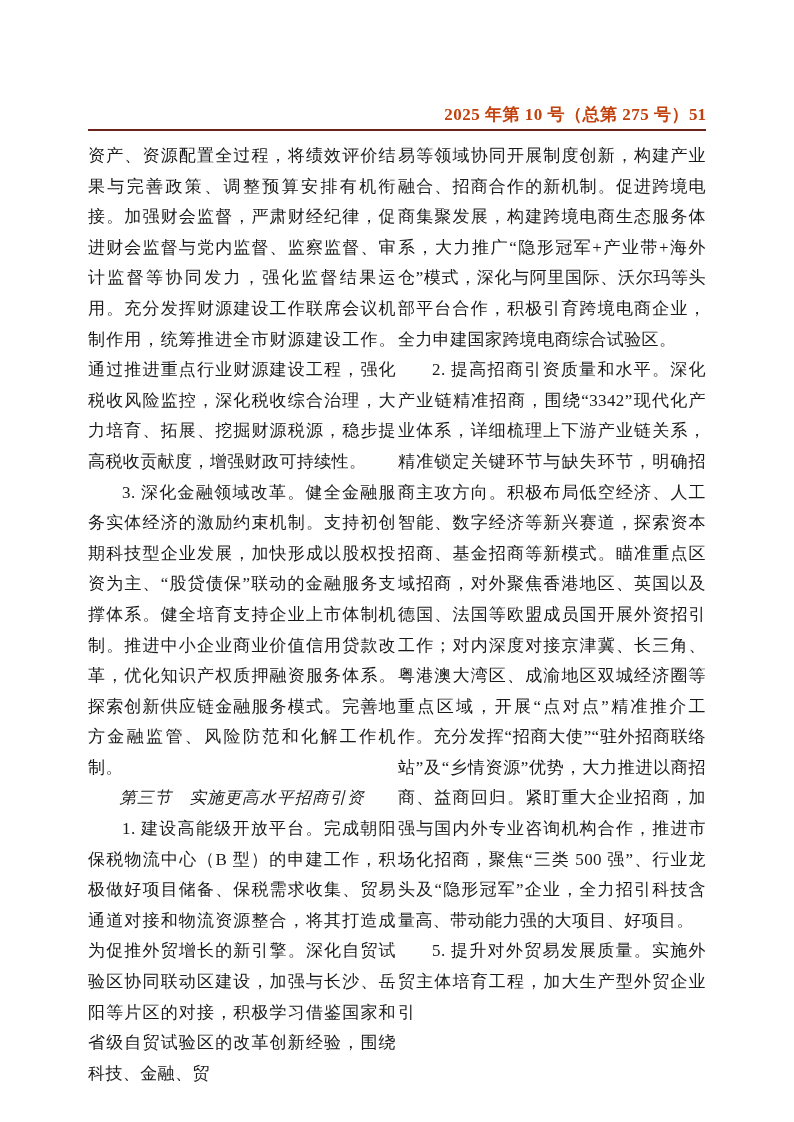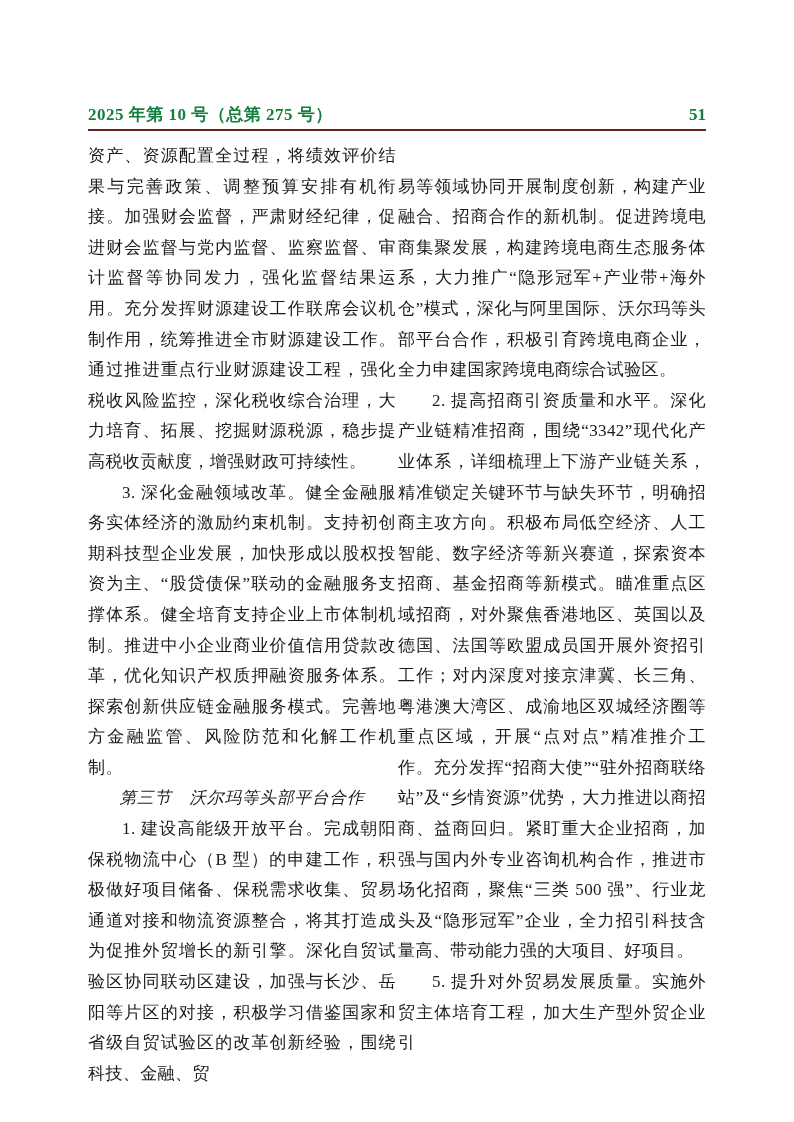--- a/index.html
+++ b/index.html
@@ -13,36 +13,35 @@
     height: 1122px;
     background: #ffffff;
     box-sizing: border-box;
     padding: 104px 88px 0 88px;
     font-family: "Liberation Serif", "DejaVu Serif", serif;
     color: #1a1a1a;
     overflow: hidden;
   }
   .header {
     display: flex;
-    justify-content: space-between;
+    justify-content: flex-end;
     align-items: flex-end;
     border-bottom: 2px solid #6b231c;
     padding-bottom: 3px;
-    color: #15803d;
+    color: #c2410c;
     font-weight: bold;
     font-size: 17px;
     line-height: 22px;
   }
   .header .issue-no { letter-spacing: 0.5px; }
   .header .page-no { font-size: 17px; }
   .columns {
     display: flex;
     gap: 2px;
     margin-top: 10px;
-    align-items: center;
   }
   .column {
     flex: 1;
     min-width: 0;
   }
   .para {
     margin: 0;
     font-size: 17px;
     line-height: 30.6px;
     text-align: justify;
@@ -64,21 +63,21 @@
 
 <div class="page">
   <div class="header">
     <span class="issue-no">2025 年第 10 号（总第 275 号）</span>
     <span class="page-no">51</span>
   </div>
   <div class="columns">
     <div class="column">
         <p class="para"><span>资产、资源配置全过程，将绩效评价结果与完善政策、调整预算安排有机衔接。加强财会监督，严肃财经纪律，促进财会监督与党内监督、监察监督、审计监督等协同发力，强化监督结果运用。充分发挥财源建设工作联席会议机制作用，统筹推进全市财源建设工作。通过推进重点行业财源建设工程，强化税收风险监控，深化税收综合治理，大力培育、拓展、挖掘财源税源，稳步提高税收贡献度，增强财政可持续性。</span></p>
         <p class="para indent"><span class="bold">3. 深化金融领域改革。</span><span>健全金融服务实体经济的激励约束机制。支持初创期科技型企业发展，加快形成以股权投资为主、“股贷债保”联动的金融服务支撑体系。健全培育支持企业上市体制机制。推进中小企业商业价值信用贷款改革，优化知识产权质押融资服务体系。探索创新供应链金融服务模式。完善地方金融监管、风险防范和化解工作机制。</span></p>
-        <p class="section-heading"><span>第三节　沃尔玛等头部平台合作</span></p>
+        <p class="section-heading"><span>第三节　实施更高水平招商引资</span></p>
         <p class="para indent"><span class="bold">1. 建设高能级开放平台。</span><span>完成朝阳保税物流中心（B 型）的申建工作，积极做好项目储备、保税需求收集、贸易通道对接和物流资源整合，将其打造成为促推外贸增长的新引擎。深化自贸试验区协同联动区建设，加强与长沙、岳阳等片区的对接，积极学习借鉴国家和省级自贸试验区的改革创新经验，围绕科技、金融、贸</span></p>
       </div>
     <div class="column">
         <p class="para"><span>易等领域协同开展制度创新，构建产业融合、招商合作的新机制。促进跨境电商集聚发展，构建跨境电商生态服务体系，大力推广“隐形冠军+产业带+海外仓”模式，深化与阿里国际、沃尔玛等头部平台合作，积极引育跨境电商企业，全力申建国家跨境电商综合试验区。</span></p>
         <p class="para indent"><span class="bold">2. 提高招商引资质量和水平。</span><span>深化产业链精准招商，围绕“3342”现代化产业体系，详细梳理上下游产业链关系，精准锁定关键环节与缺失环节，明确招商主攻方向。积极布局低空经济、人工智能、数字经济等新兴赛道，探索资本招商、基金招商等新模式。瞄准重点区域招商，对外聚焦香港地区、英国以及德国、法国等欧盟成员国开展外资招引工作；对内深度对接京津冀、长三角、粤港澳大湾区、成渝地区双城经济圈等重点区域，开展“点对点”精准推介工作。充分发挥“招商大使”“驻外招商联络站”及“乡情资源”优势，大力推进以商招商、益商回归。紧盯重大企业招商，加强与国内外专业咨询机构合作，推进市场化招商，聚焦“三类 500 强”、行业龙头及“隐形冠军”企业，全力招引科技含量高、带动能力强的大项目、好项目。</span></p>
         <p class="para indent"><span class="bold">5. 提升对外贸易发展质量。</span><span>实施外贸主体培育工程，加大生产型外贸企业引</span></p>
       </div>
   </div>
 </div>
 

